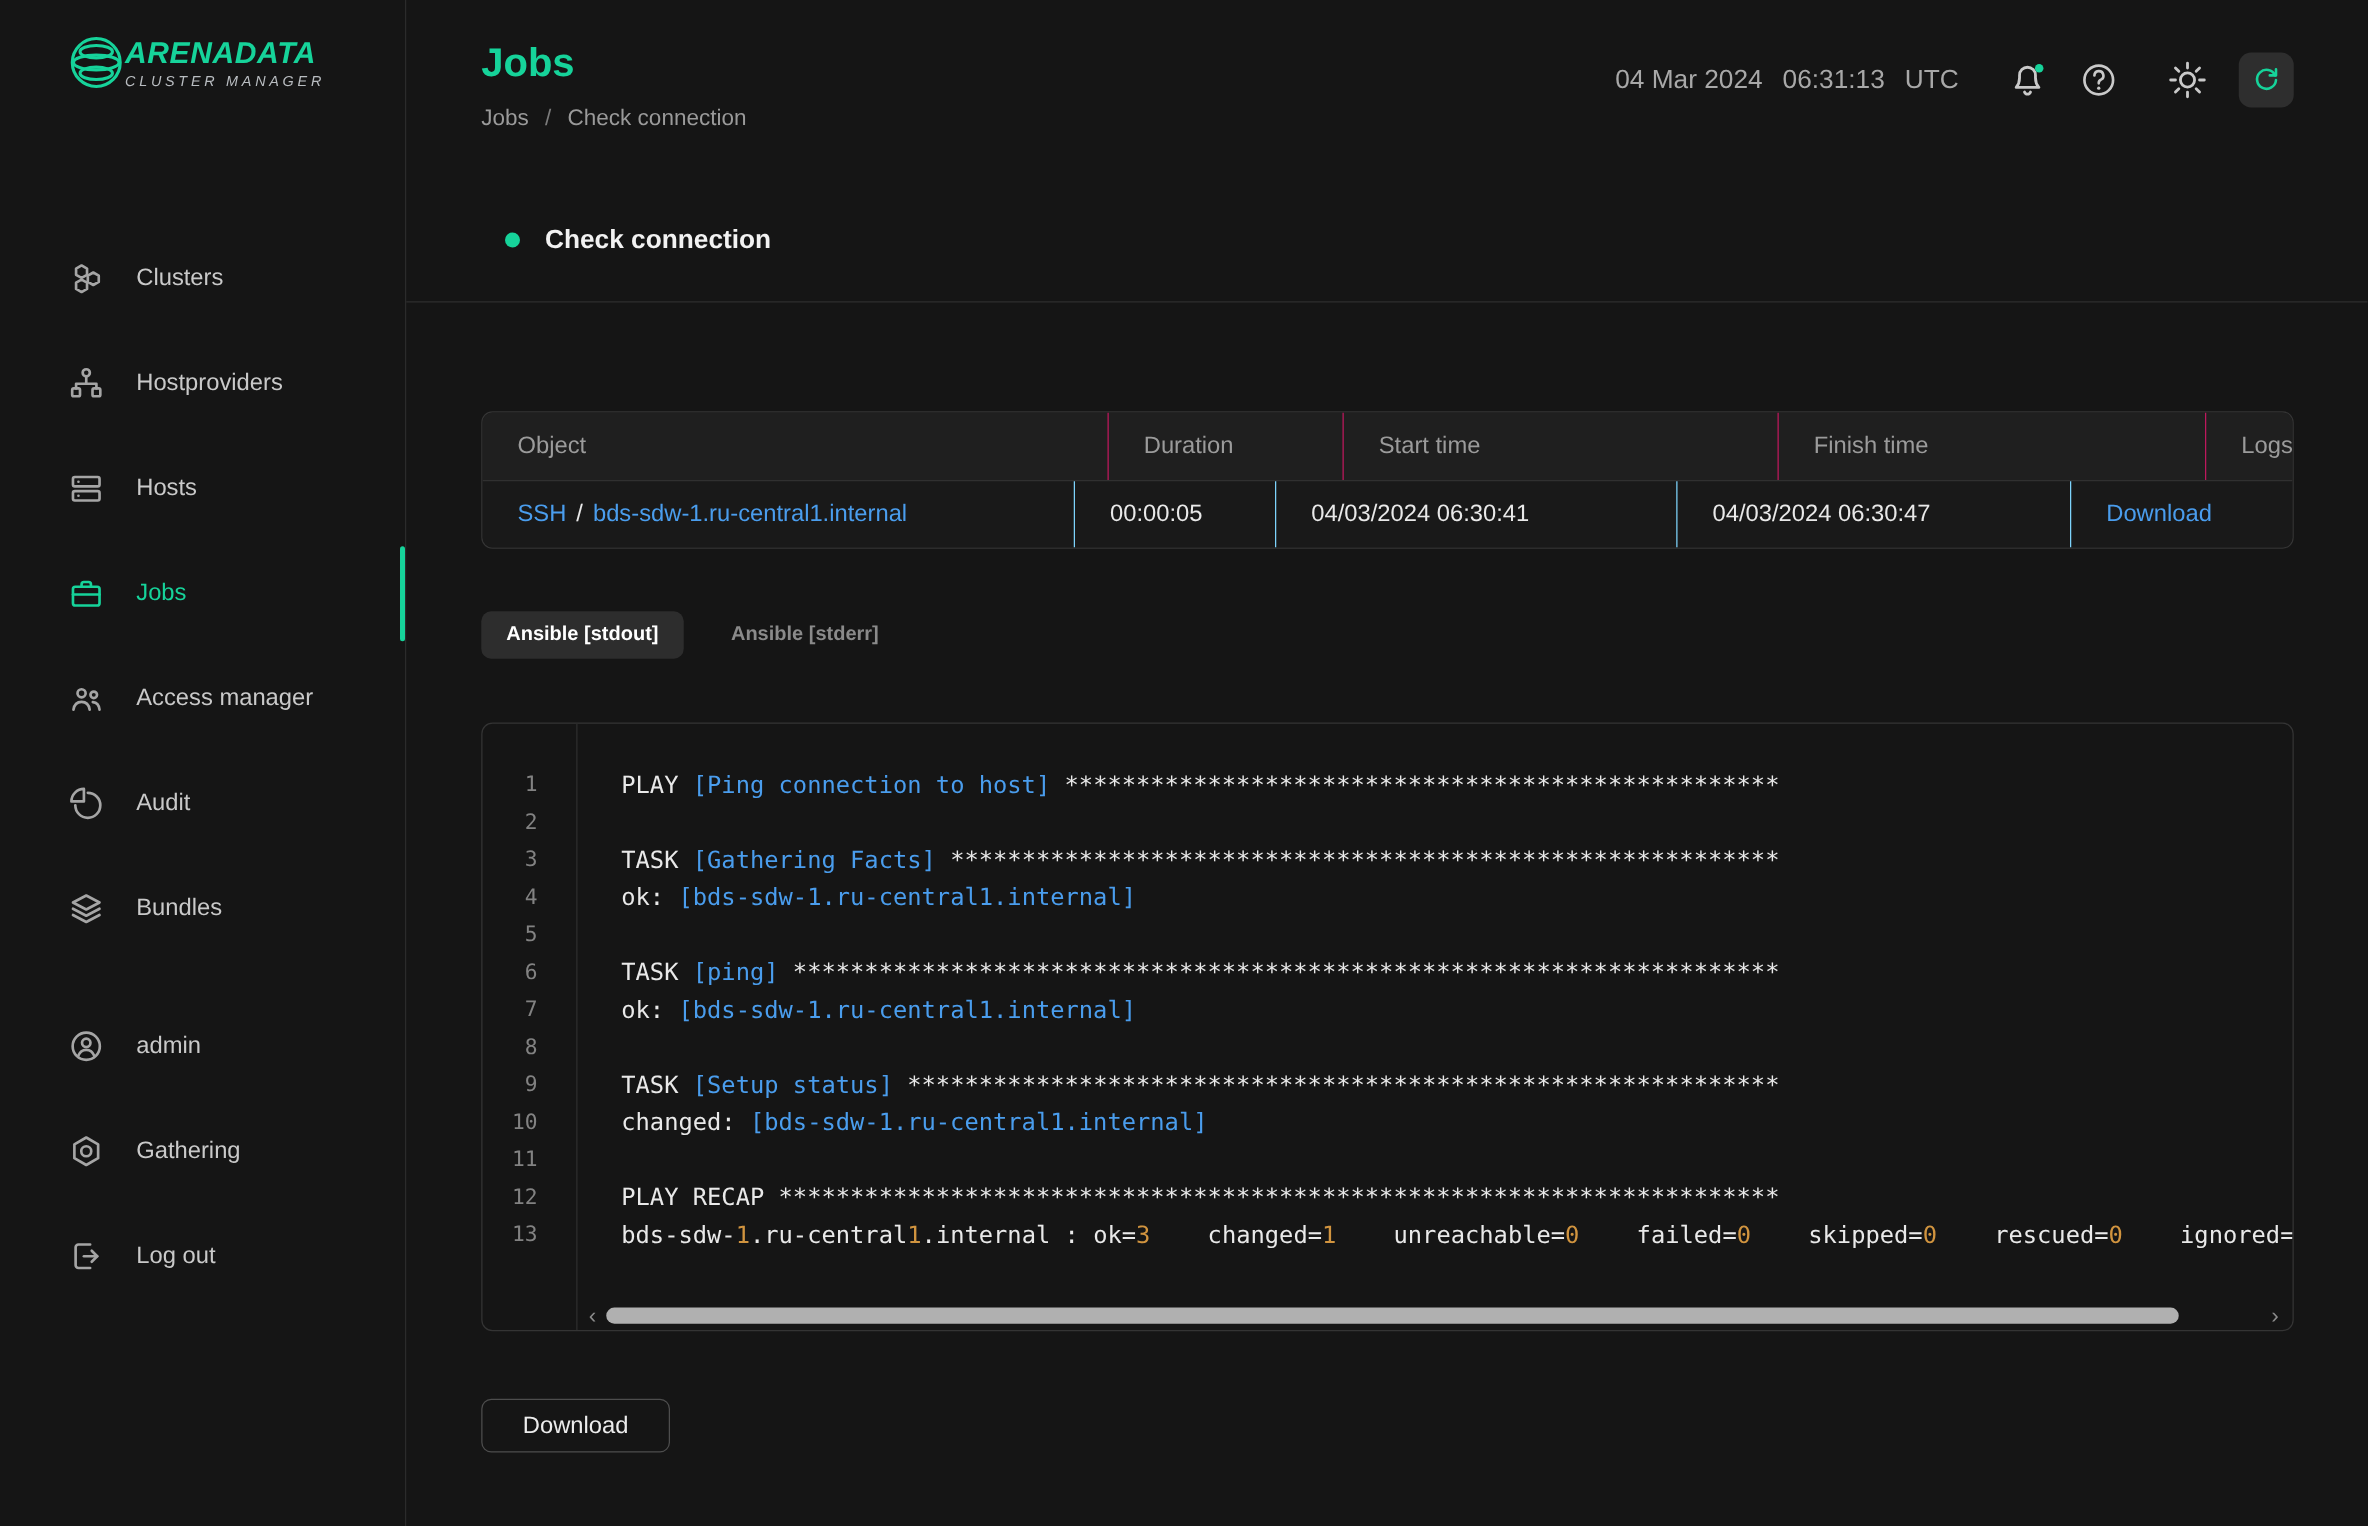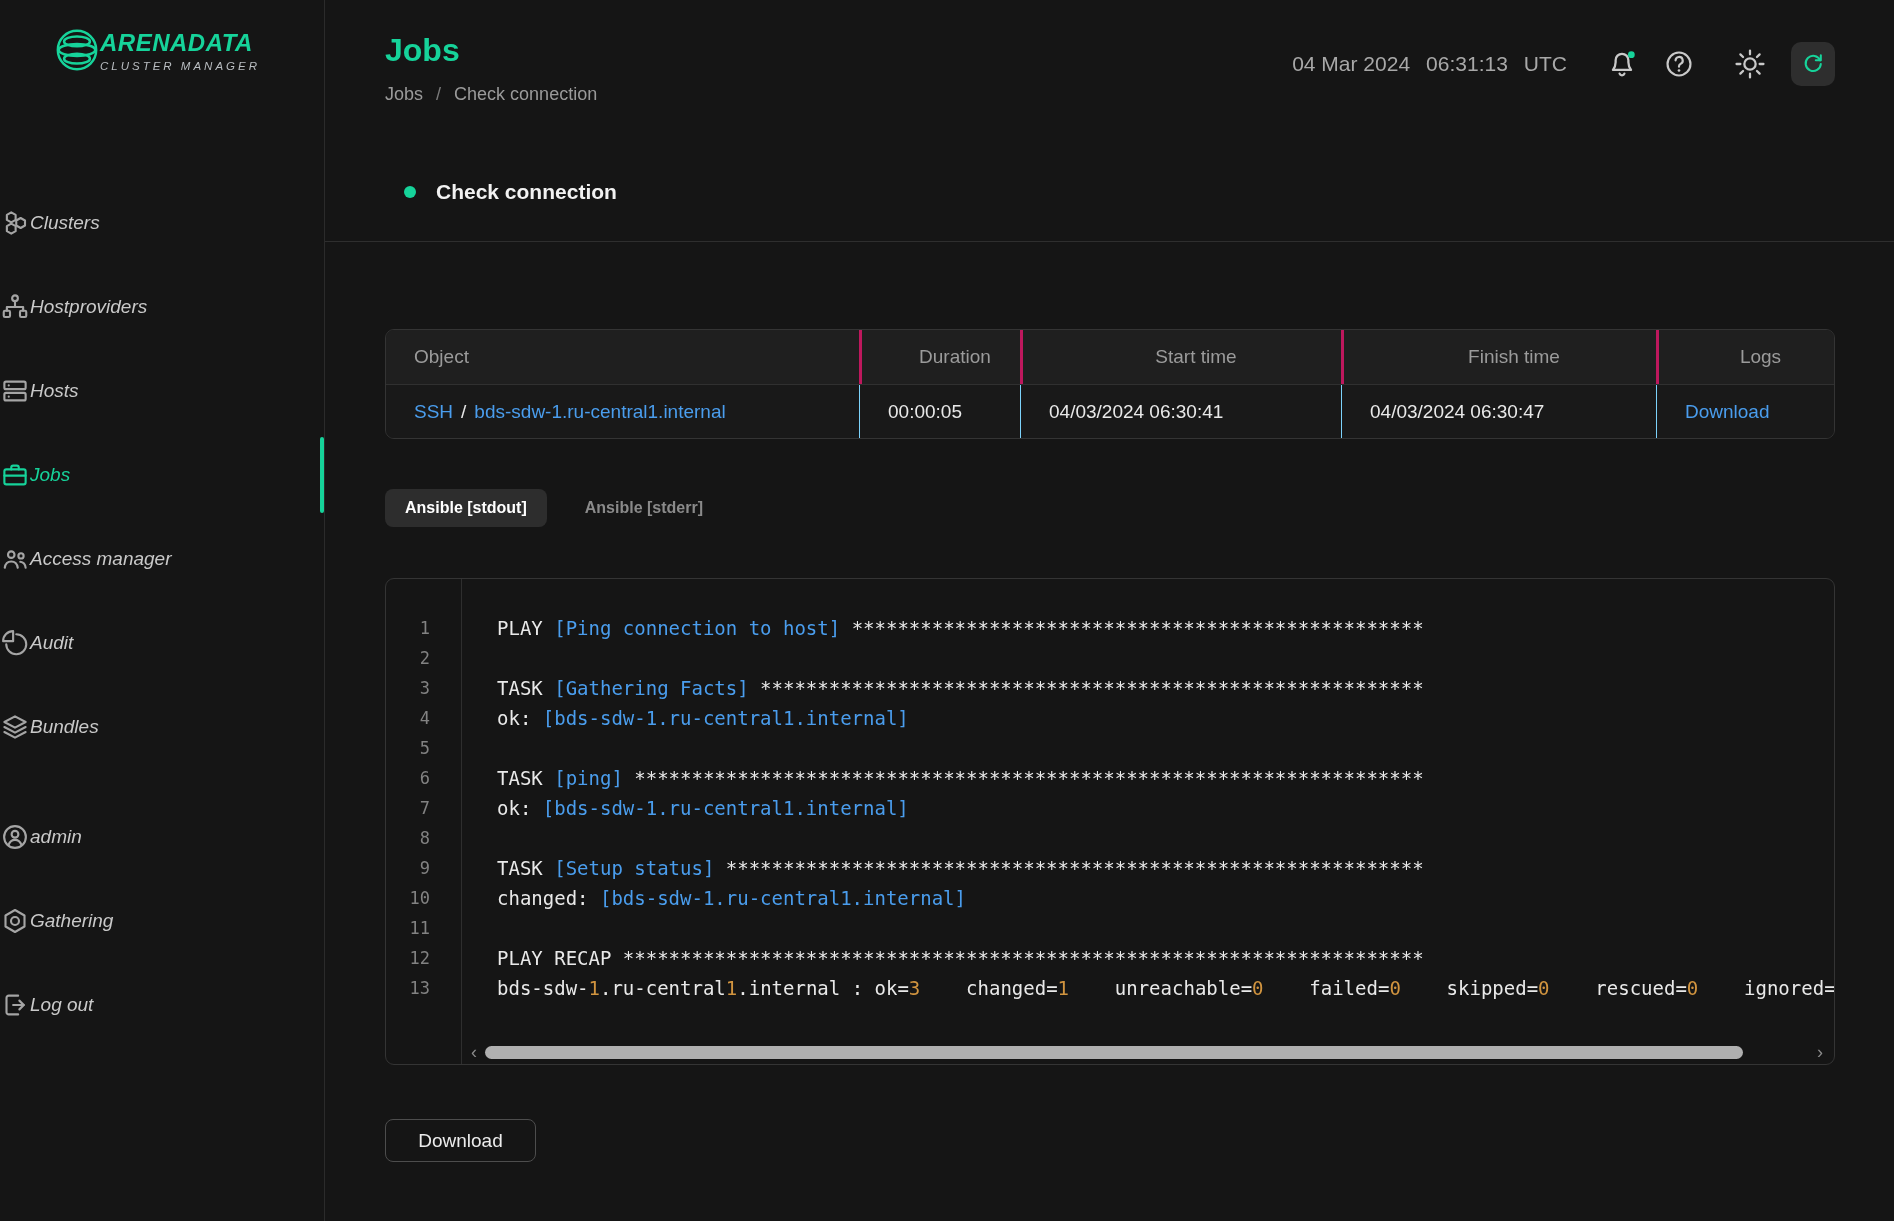--- a/index.html
+++ b/index.html
@@ -29,22 +29,22 @@
     background:var(--bg);
   }
   .logo{display:flex;align-items:center;padding:27px 0 0 54px;font-style:italic;}
   .logo svg{flex:none;}
   .logo-line1{color:var(--accent);font-weight:bold;font-size:24px;letter-spacing:.5px;}
   .logo-line2{color:#b9bdc1;font-size:11.5px;letter-spacing:3px;margin-top:3px;}
   .nav{display:flex;flex-direction:column;}
   #nav-main{margin-top:108px;}
   #nav-bottom{margin-top:26px;justify-content:flex-end;}
   .nav-item{
-    height:84px;display:flex;align-items:center;
-    color:#c9c9c9;cursor:pointer;position:relative;font-style:italic;
+    height:84px;display:flex;align-items:center;gap:25px;
+    padding-left:54px;color:#c9c9c9;cursor:pointer;position:relative;
   }
   .nav-icon{width:30px;height:30px;color:#a5a5a5;display:flex;align-items:center;}
   .nav-icon svg{width:30px;height:30px;}
   .nav-item.active{color:var(--accent);}
   .nav-item.active .nav-icon{color:var(--accent);}
   .nav-item.active::after{
     content:"";position:absolute;right:0;top:4px;bottom:4px;width:4px;
     background:var(--accent);border-radius:2px;
   }
 
@@ -67,23 +67,23 @@
   .job-head{display:flex;align-items:center;gap:20px;margin:74px 0 0 79px;height:26px;}
   .status-dot{width:12px;height:12px;border-radius:50%;background:var(--accent);}
   .job-name{font-size:21px;font-weight:bold;color:#f2f2f2;}
   .divider{border:none;border-top:1px solid #2e2e2e;margin-top:36px;}
 
   .content{padding:87px 60px 0 60px;}
 
   
   .jobs-table{width:1450px;border:1px solid var(--border);border-radius:9px;overflow:hidden;background:#191919;}
   .tgrid{display:grid;grid-template-columns:473px 161px 321px 315px 1fr;}
-  .thead{background:#1f1f1f;height:54px;}
+  .thead{background:#1f1f1f;height:54px;gap:27px;}
   .th{line-height:54px;padding-left:28px;color:var(--muted);font-size:19px;}
-  .th + .th{border-left:3px solid #be185d;text-align:center;}
+  .th + .th{border-left:1px solid #be185d;}
   .trow{height:54px;border-top:1px solid #303030;background:#191919;}
   .td{line-height:53px;padding-left:28px;font-size:19px;color:var(--txt);white-space:nowrap;overflow:hidden;}
   .td + .td{border-left:1px solid #7dd3fc;}
   .link{color:var(--link);cursor:pointer;text-decoration:none;}
   .obj-sep{margin:0 8px;color:var(--txt);}
 
   
   .tabs{display:flex;align-items:center;gap:18px;margin-top:50px;}
   .tab{font-size:16px;font-weight:bold;cursor:pointer;padding:10px 20px;border-radius:8px;color:#8a8a8a;}
   .tab.active{background:#2d2d2d;color:#ffffff;}

